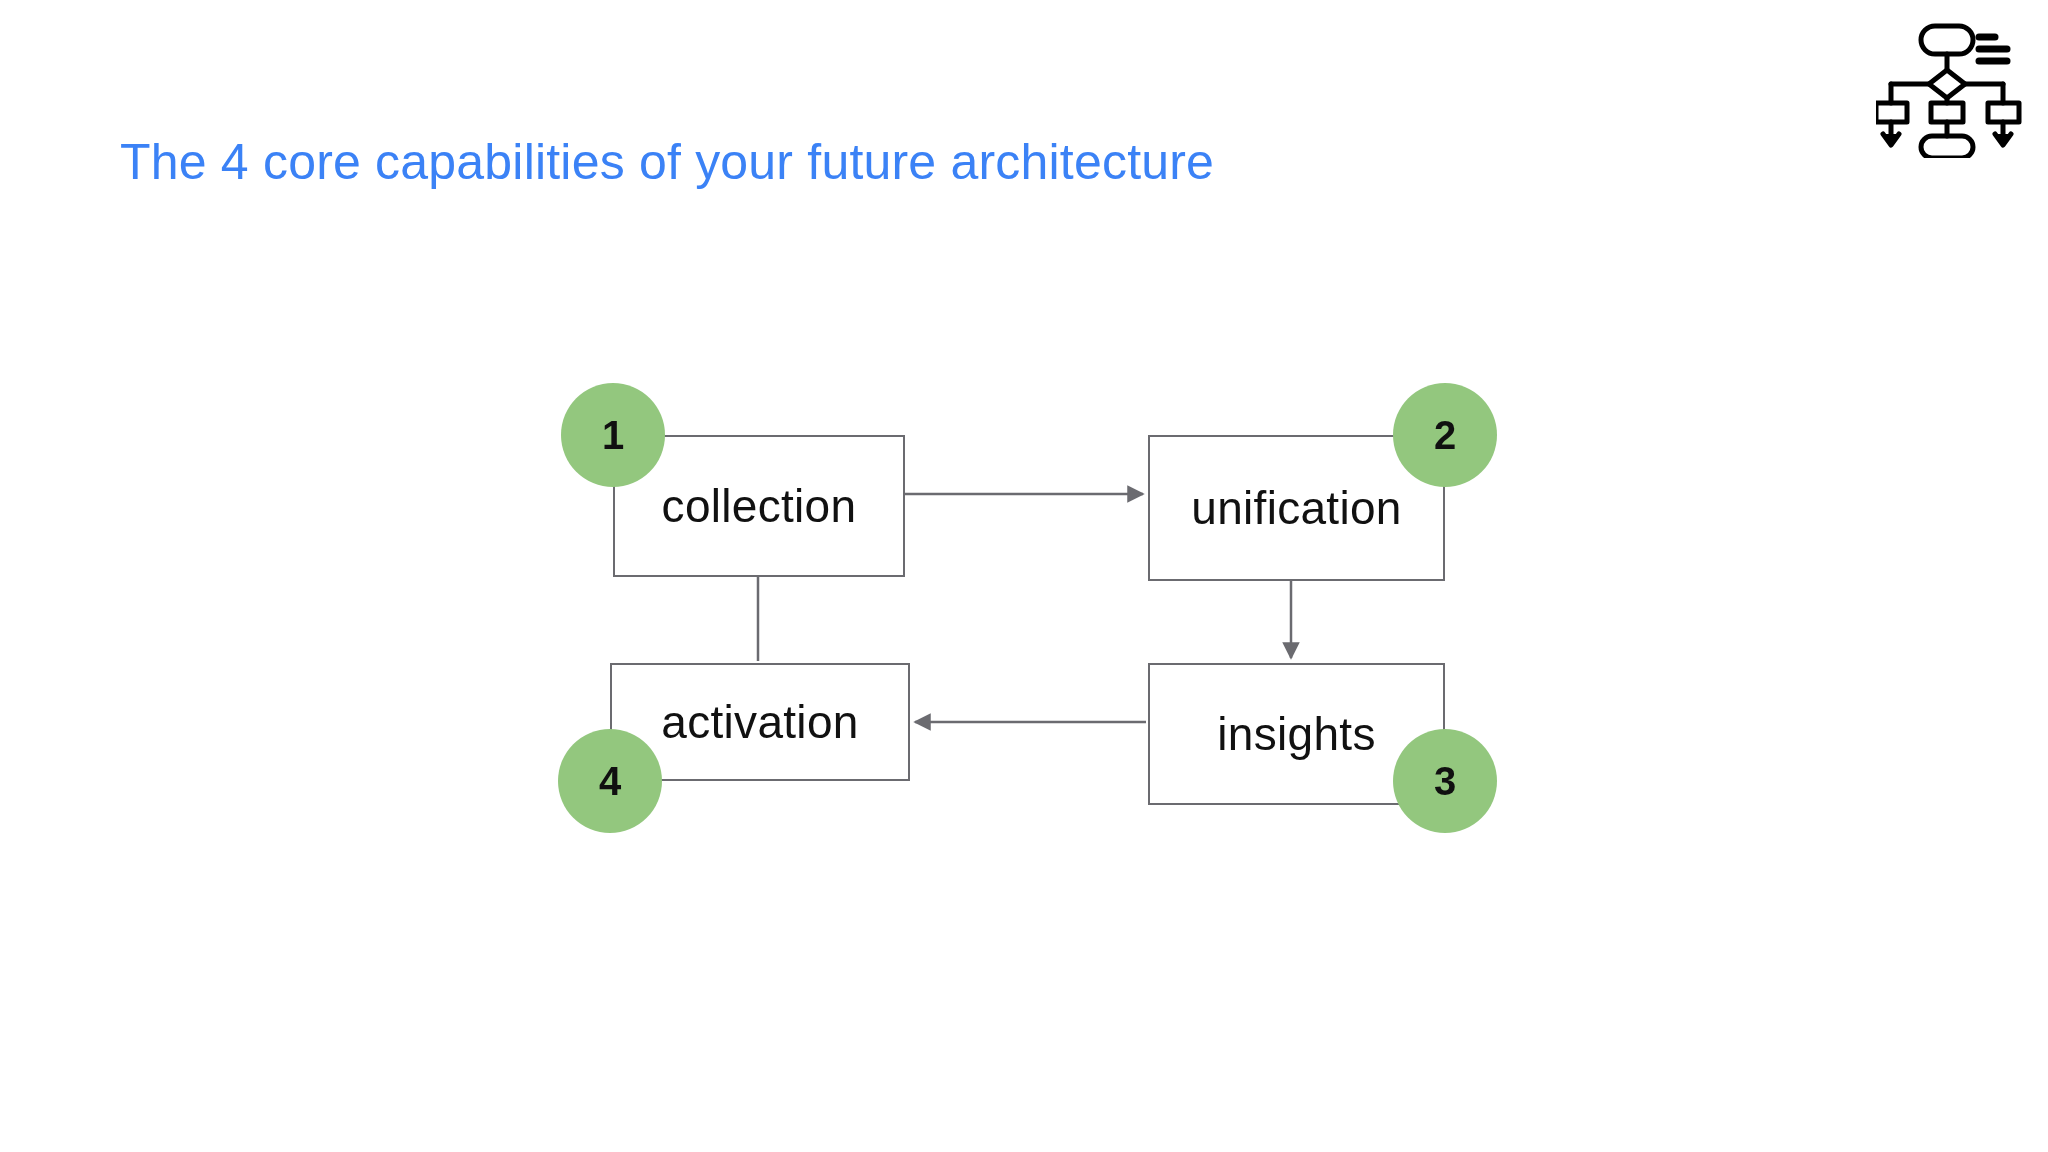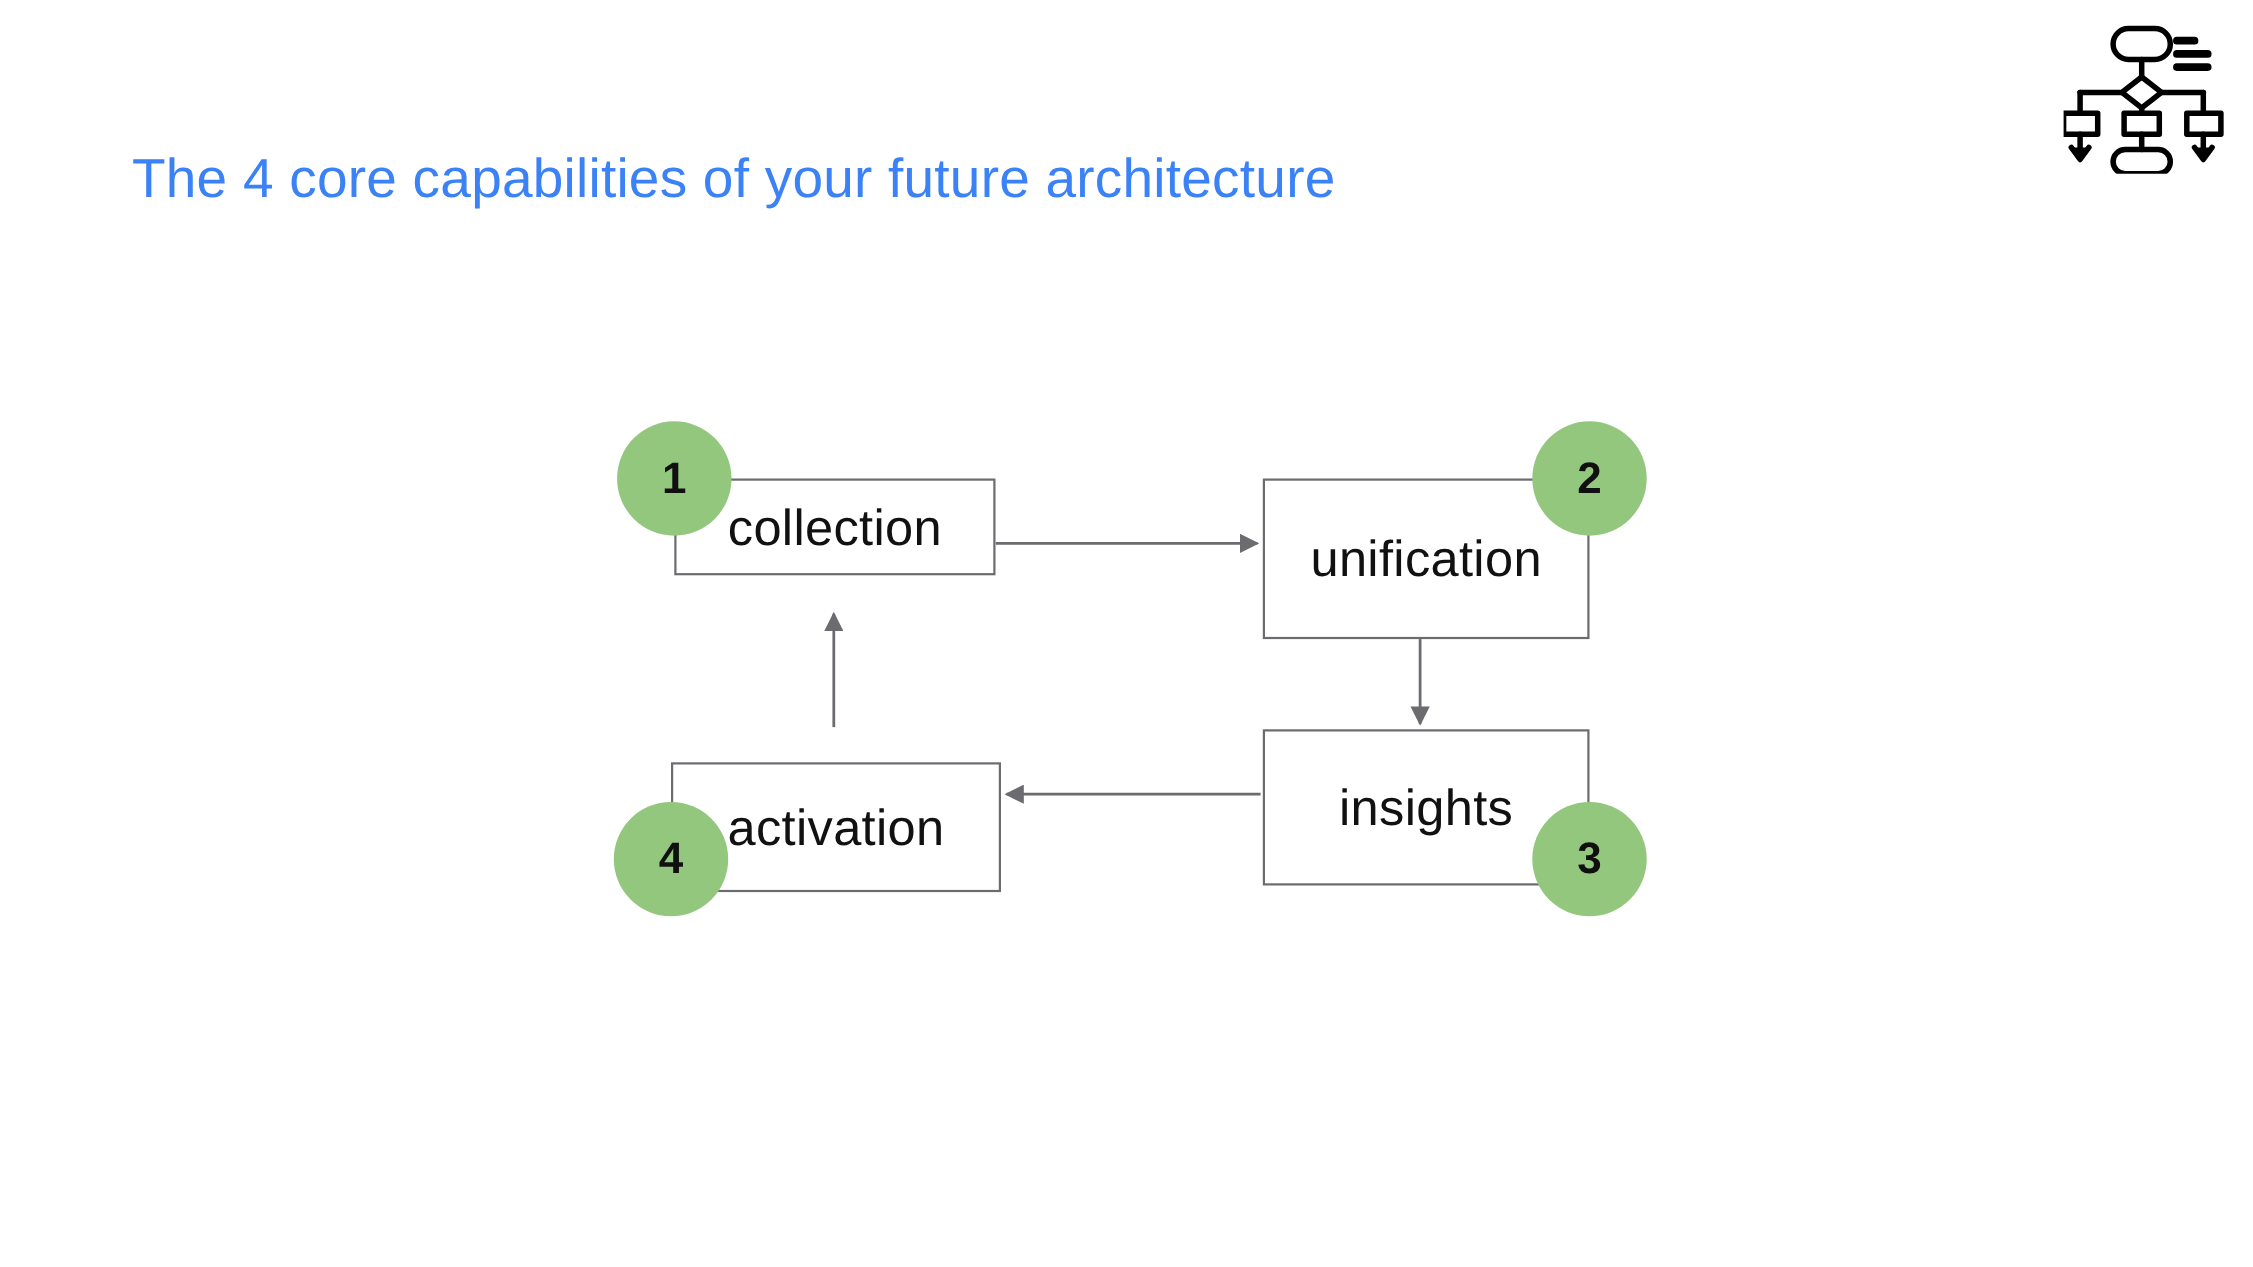--- a/index.html
+++ b/index.html
@@ -66,23 +66,23 @@
     z-index: 2;
   }
   .node-label {
     font-size: 46px;
     font-weight: 300;
     color: #111111;
     letter-spacing: 0.3px;
     white-space: nowrap;
   }
 
-  #node-collection  { left: 613px;  top: 435px; width: 292px; height: 88px; }
+  #node-collection  { left: 613px;  top: 435px; width: 292px; height: 142px; }
   #node-unification { left: 1148px; top: 435px; width: 297px; height: 146px; }
-  #node-activation  { left: 610px;  top: 663px; width: 300px; height: 118px; margin-top: 30px; }
+  #node-activation  { left: 610px;  top: 663px; width: 300px; height: 118px; }
   #node-insights    { left: 1148px; top: 663px; width: 297px; height: 142px; }
 
   .badge {
     position: absolute;
     width: 104px;
     height: 104px;
     border-radius: 50%;
     background: #93c77e;
     display: flex;
     align-items: center;

